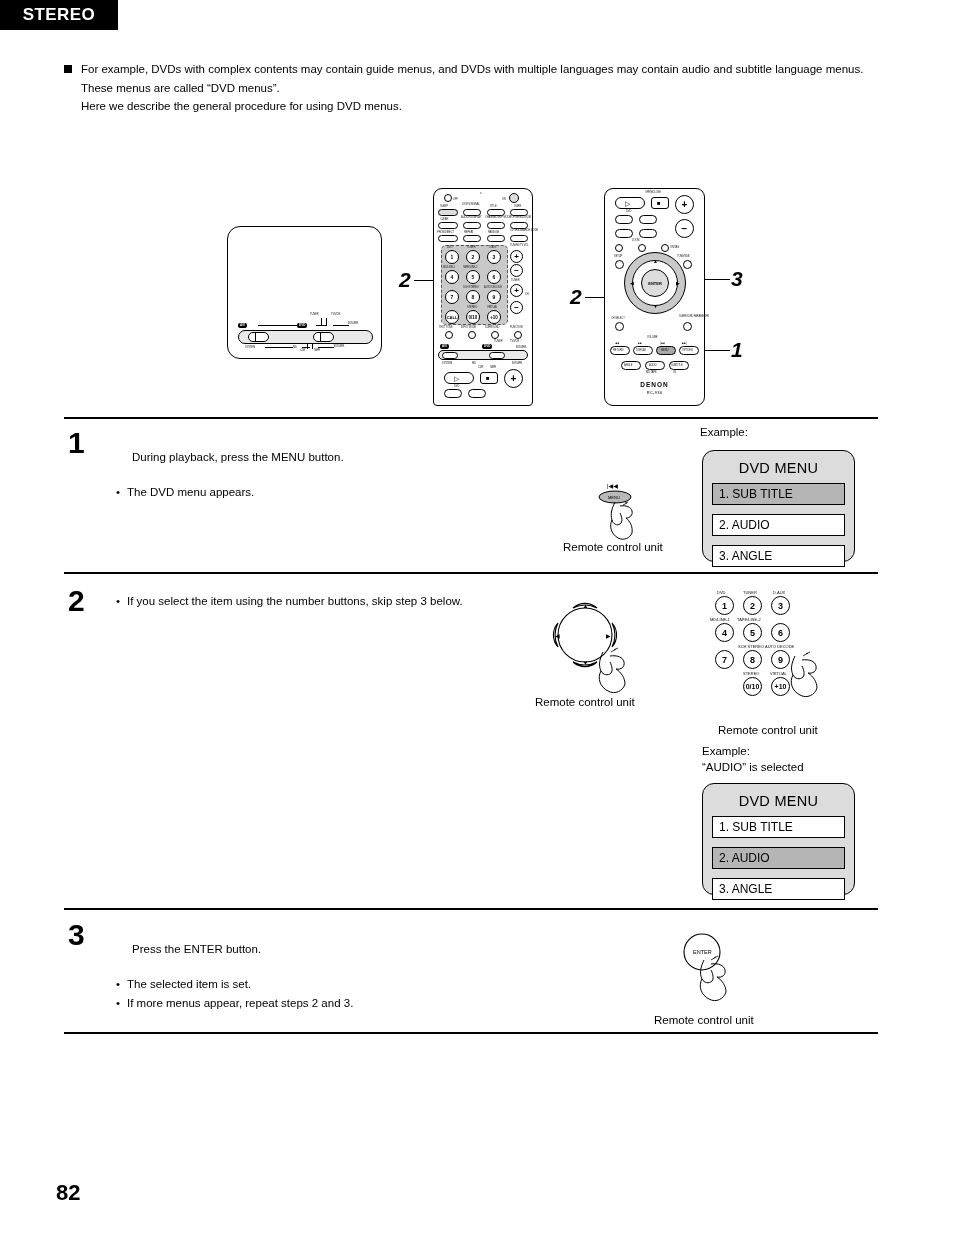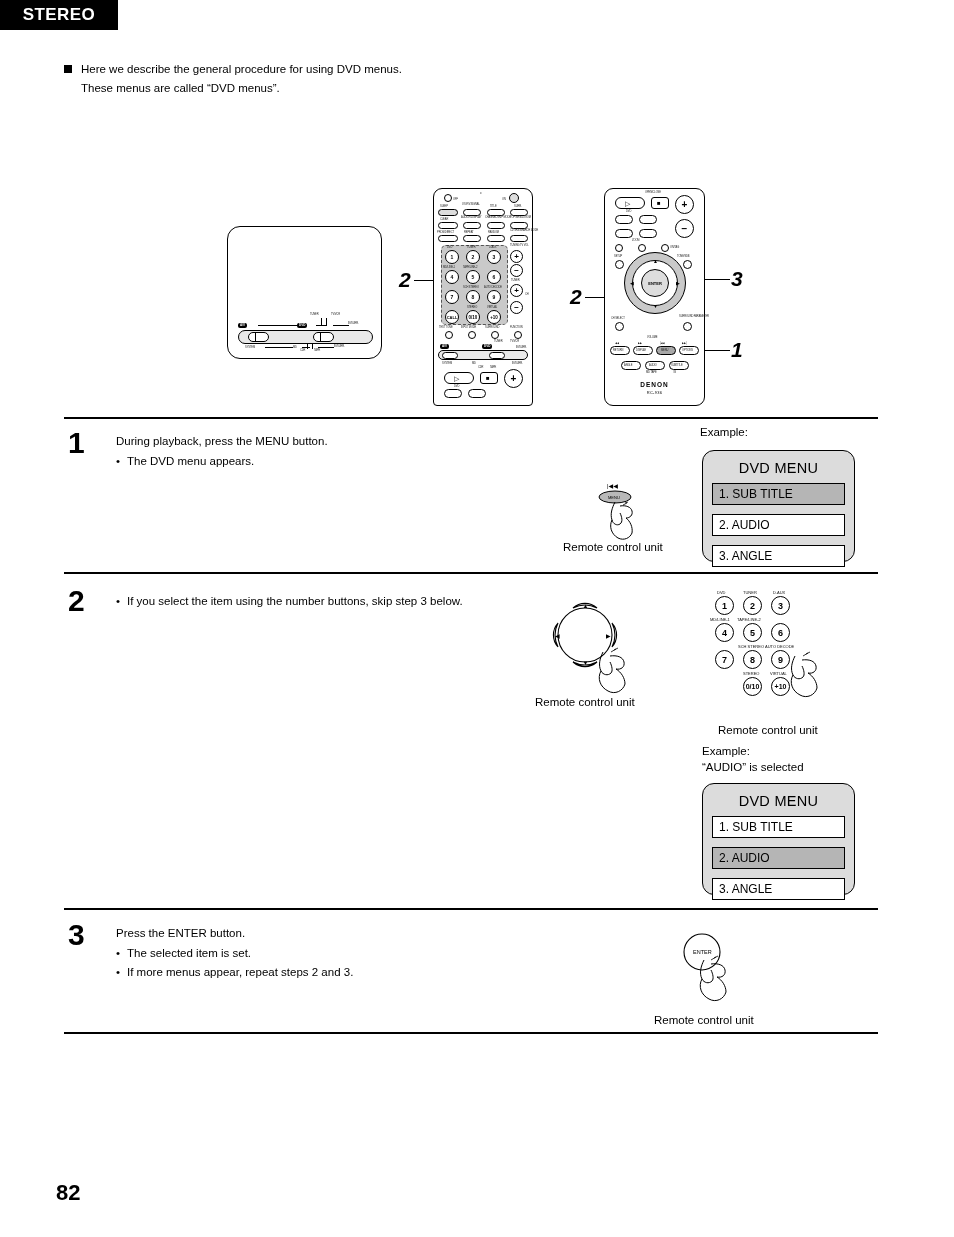--- a/index.html
+++ b/index.html
@@ -89,21 +89,21 @@
          font-weight:bold;letter-spacing:1px;}
   .brand-sub{position:absolute;left:0;right:0;text-align:center;font-size:4px;letter-spacing:.3px;}
 
   
   .hrule{position:absolute;left:64px;width:814px;height:1.6px;background:#000;}
 
   
   .stepnum{position:absolute;font-size:30px;font-weight:bold;line-height:30px;
            font-family:"Liberation Sans", sans-serif;}
   .steptext{position:absolute;font-size:11.5px;line-height:18.5px;}
-  .steptext .lead{margin:0;}
+  .steptext .lead{margin:16px;}
   .steptext ul{margin:0;padding:0;list-style:none;}
   .steptext li{display:flex;margin-top:1px;}
   .dot{flex:0 0 auto;margin-right:7px;}
 
   
   .dvdbox{
     position:absolute;border:1.6px solid #000;border-radius:12px;background:#dcdcdc;
     box-sizing:border-box;padding:6px 9px 9px 9px;
   }
   .dvdbox .title{text-align:center;font-size:14.5px;font-weight:normal;margin:3px 0 7px 0;letter-spacing:.3px;}
@@ -139,22 +139,23 @@
 <body>
 
 <div class="page">
 
   <div class="lang-tab">STEREO</div>
 
   <div class="intro">
     <div class="bullet-row">
       <span class="sq"></span>
       <div style="flex:1">
+        <p class="justify">For example, DVDs with complex contents may contain guide menus, and DVDs with multiple languages may contain audio and subtitle language menus.</p>
+        <p>These menus are called “DVD menus”.</p>
         <p>Here we describe the general procedure for using DVD menus.</p>
-        <p>These menus are called “DVD menus”.</p>
       </div>
     </div>
   </div>
 
   <div class="balloon">
     <div class="sw-graphic">
 
       <div class="tag" style="left:0px;top:12px;">A/V</div>
       <div class="cline" style="left:20px;top:14px;width:40px;"></div>
       <div class="tag" style="left:59px;top:12px;">DVD</div>

